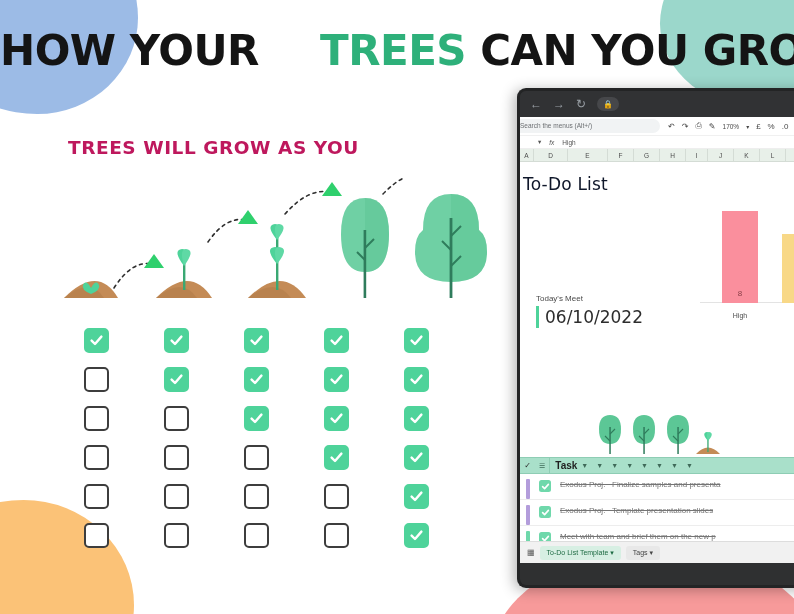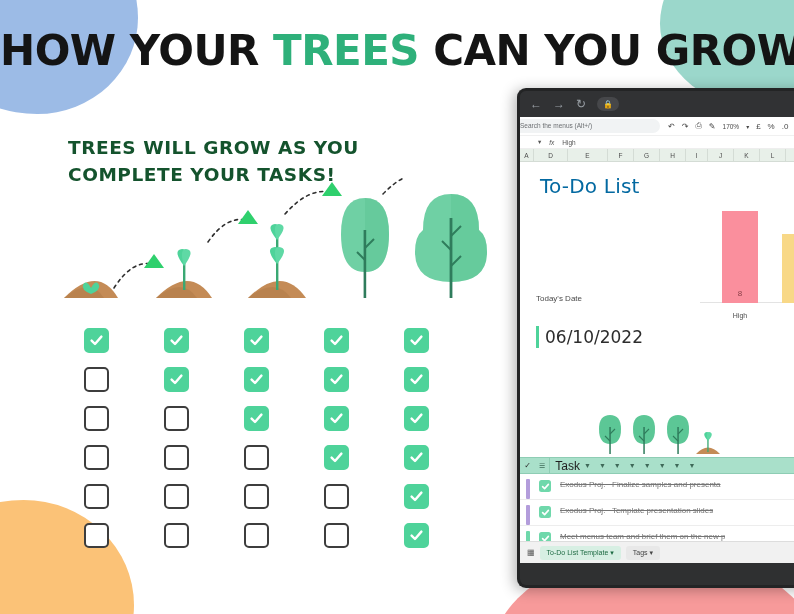--- a/index.html
+++ b/index.html
@@ -38,27 +38,27 @@
   #headline {
     position: absolute; top: 26px; left: 0; width: 794px;
     text-align: center;
     font-size: 42px;
     letter-spacing: -0.5px;
     font-weight: 700;
     color: #141414;
     white-space: nowrap;
     font-family: "DejaVu Sans", sans-serif;
   }
-  #headline .hl-green { color: #2eb07a; }
+  #headline .hl-green { color: #2eb07a; margin-left: 47px; }
 
   
   #subtitle {
     position: absolute; top: 134px; left: 68px;
     font-size: 18.5px; font-weight: 700; letter-spacing: 0.55px;
-    line-height: 27px; color: #14532d;
+    line-height: 27px; color: #be185d;
     font-family: "DejaVu Sans", sans-serif;
   }
 
   
   #growth { position: absolute; left: 60px; top: 178px; width: 450px; height: 145px; }
 
   
   #grid { position: absolute; left: 84px; top: 328px; }
   .grid-row { display: flex; height: 39px; }
   .cbox {
@@ -115,48 +115,47 @@
     font-size: 6.5px; color: #555;
   }
   #col-head { display: flex; height: 13px; background: #e8f0e9; border-bottom: 1px solid #d4dcd5; }
   .col-cell {
     font-size: 6.5px; color: #4c4c4c; display: flex; align-items: center; justify-content: center;
     border-right: 1px solid #d4dcd5; background: #e8f0e9;
   }
 
   #sheet-body { position: relative; background: #fff; height: calc(100% - 45px); overflow: hidden; }
   #todo-title {
-    position: absolute; left: 20px; top: 12px;
-    font-size: 20px; color: #0369a1; letter-spacing: 0.2px;
+    position: absolute; left: 3px; top: 12px;
+    font-size: 17px; color: #0f172a; letter-spacing: 0.2px;
     font-family: "DejaVu Sans", sans-serif;
   }
   #date-label { position: absolute; left: 16px; top: 132px; font-size: 8px; color: #4a4a4a; }
   #date-value {
     position: absolute; left: 16px; top: 144px; font-size: 17px; color: #2d2d2d;
     border-left: 3px solid #4ed39a; padding-left: 6px; line-height: 22px;
     font-family: "DejaVu Sans", sans-serif;
-    margin-top: 20px;
   }
 
   #chart { position: absolute; left: 180px; top: 8px; width: 120px; height: 155px; }
   .bar { position: absolute; bottom: 22px; }
   .bar-val { position: absolute; bottom: 5px; width: 100%; text-align: center; font-size: 8px; color: #8a3f48; }
   .bar-cat { position: absolute; bottom: 6px; font-size: 7px; color: #4d4d4d; text-align: center; }
   .chart-axis { position: absolute; left: 0; bottom: 22px; width: 100%; height: 1px; background: #e3e3e3; }
 
   #tree-strip { position: absolute; left: 0; right: 0; top: 250px; height: 45px; }
 
   #task-table { position: absolute; left: 0; right: 0; top: 295px; bottom: 0; }
   #task-head {
     display: flex; align-items: center; height: 17px;
     background: #a9e0ca; border-top: 1px solid #8ecdb4; border-bottom: 1px solid #8ecdb4;
   }
   .th-check { width: 15px; text-align: center; font-size: 8px; color: #2c2c2c; }
   .th-filter { font-size: 7px; color: #3f6a59; padding: 0 4px; }
-  .th-task { font-size: 12px; font-weight: 400; color: #1f1f1f; padding-left: 5px; }
+  .th-task { font-size: 10px; font-weight: 700; color: #1f1f1f; padding-left: 5px; }
   .th-sep { width: 1px; height: 17px; background: #8ecdb4; }
 
   .task-row {
     display: flex; align-items: flex-start; height: 26px;
     border-bottom: 1px solid #ededed; background: #fff; padding-top: 5px;
   }
   .row-color { width: 4px; align-self: stretch; margin-left: 6px; border-radius: 1px; }
   .row-cb {
     width: 12px; height: 12px; border-radius: 2.5px; margin: 1px 0 0 9px; flex: 0 0 auto;
     display: flex; align-items: center; justify-content: center;
@@ -187,21 +186,20 @@
 
   <div class="blob" id="blob-blue"></div>
   <div class="blob" id="blob-teal"></div>
   <div class="blob" id="blob-orange"></div>
   <div class="blob" id="blob-pink"></div>
 
   <div id="headline"><span>HOW YOUR </span><span class="hl-green">TREES</span><span> CAN YOU GROW?</span></div>
 
   <div id="subtitle">
     <div>TREES WILL GROW AS YOU</div>
-    <div>COMPLETE YOUR TASKS!</div>
   </div>
 
   <div id="growth">
     <svg width="450" height="145" viewBox="0 0 450 145">
 
       <g>
         <path d="M4 120 Q38 86 58 120 Z" fill="#c48b56"></path>
         <path d="M4 120 Q30 98 44 120 Z" fill="#b07c49" opacity="0.55"></path>
         <path d="M31 110 q-5 -9 -8 -3 q-2 5 8 9 q10 -4 8 -9 q-3 -6 -8 3 z" fill="#4ed39a"></path>
       </g>
@@ -410,21 +408,21 @@
           <div class="col-cell" style="width: 26px;">G</div>
           <div class="col-cell" style="width: 26px;">H</div>
           <div class="col-cell" style="width: 22px;">I</div>
           <div class="col-cell" style="width: 26px;">J</div>
           <div class="col-cell" style="width: 26px;">K</div>
           <div class="col-cell" style="width: 26px;">L</div>
         </div>
 
       <div id="sheet-body">
         <div id="todo-title">To-Do List</div>
-        <div id="date-label">Today's Date</div>
+        <div id="date-label">Today's Meet</div>
         <div id="date-value">06/10/2022</div>
 
         <div id="chart">
 
           <div class="chart-axis"></div>
         <div class="bar" style="left: 22px; width: 36px; height: 92px; background: rgb(250, 143, 157);">
               <div class="bar-val">8</div>
             </div>
             <div class="bar-cat" style="left: 22px; width: 36px;">High</div>
             <div class="bar" style="left: 82px; width: 36px; height: 69px; background: rgb(248, 216, 135);"></div>
@@ -491,21 +489,21 @@
                 </div>
                 <div class="row-text">Exodus Proj.   Template presentation slides</div>
               </div>
               <div class="task-row done">
                 <div class="row-color" style="background: rgb(111, 216, 171);"></div>
                 <div class="row-cb on">
                   <svg width="9" height="9" viewBox="0 0 9 9">
                     <path d="M1.6 4.6 L3.6 6.6 L7.4 2.4" stroke="#fff" stroke-width="1.6" fill="none" stroke-linecap="round" stroke-linejoin="round"></path>
                   </svg>
                 </div>
-                <div class="row-text">Meet menus team and brief them on the new p</div>
+                <div class="row-text">Meet with team and brief them on the new p</div>
               </div>
               <div class="task-row done">
                 <div class="row-color" style="background: rgb(111, 216, 171);"></div>
                 <div class="row-cb on">
                   <svg width="9" height="9" viewBox="0 0 9 9">
                     <path d="M1.6 4.6 L3.6 6.6 L7.4 2.4" stroke="#fff" stroke-width="1.6" fill="none" stroke-linecap="round" stroke-linejoin="round"></path>
                   </svg>
                 </div>
                 <div class="row-text">Breakfast meeting with department heads</div>
               </div>

